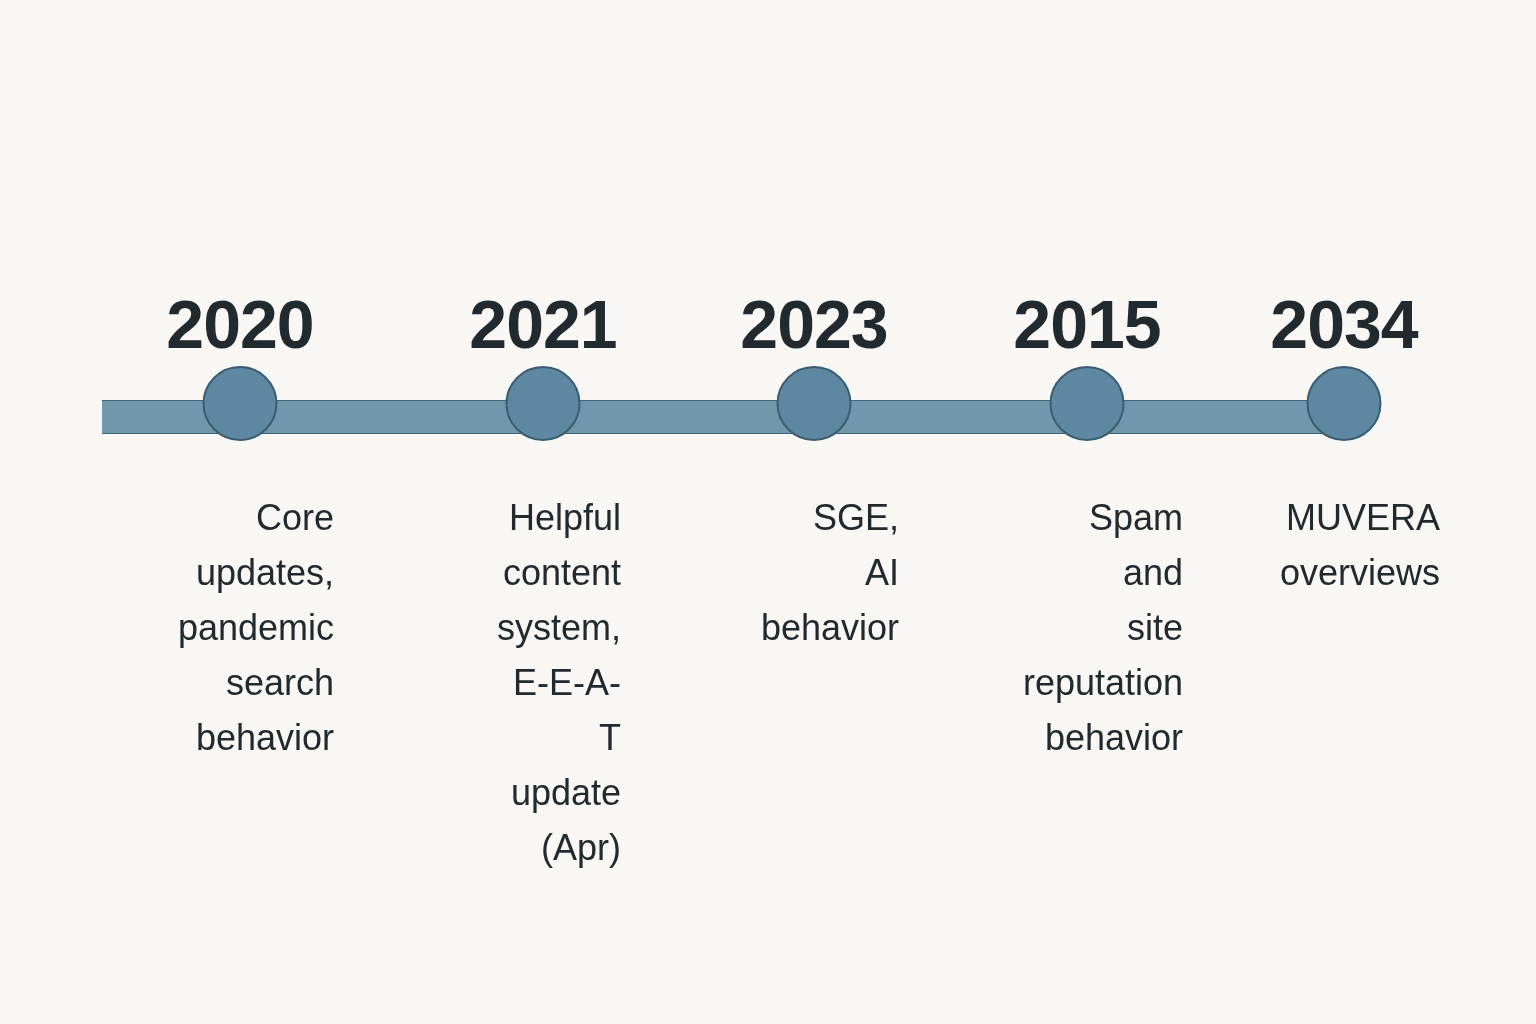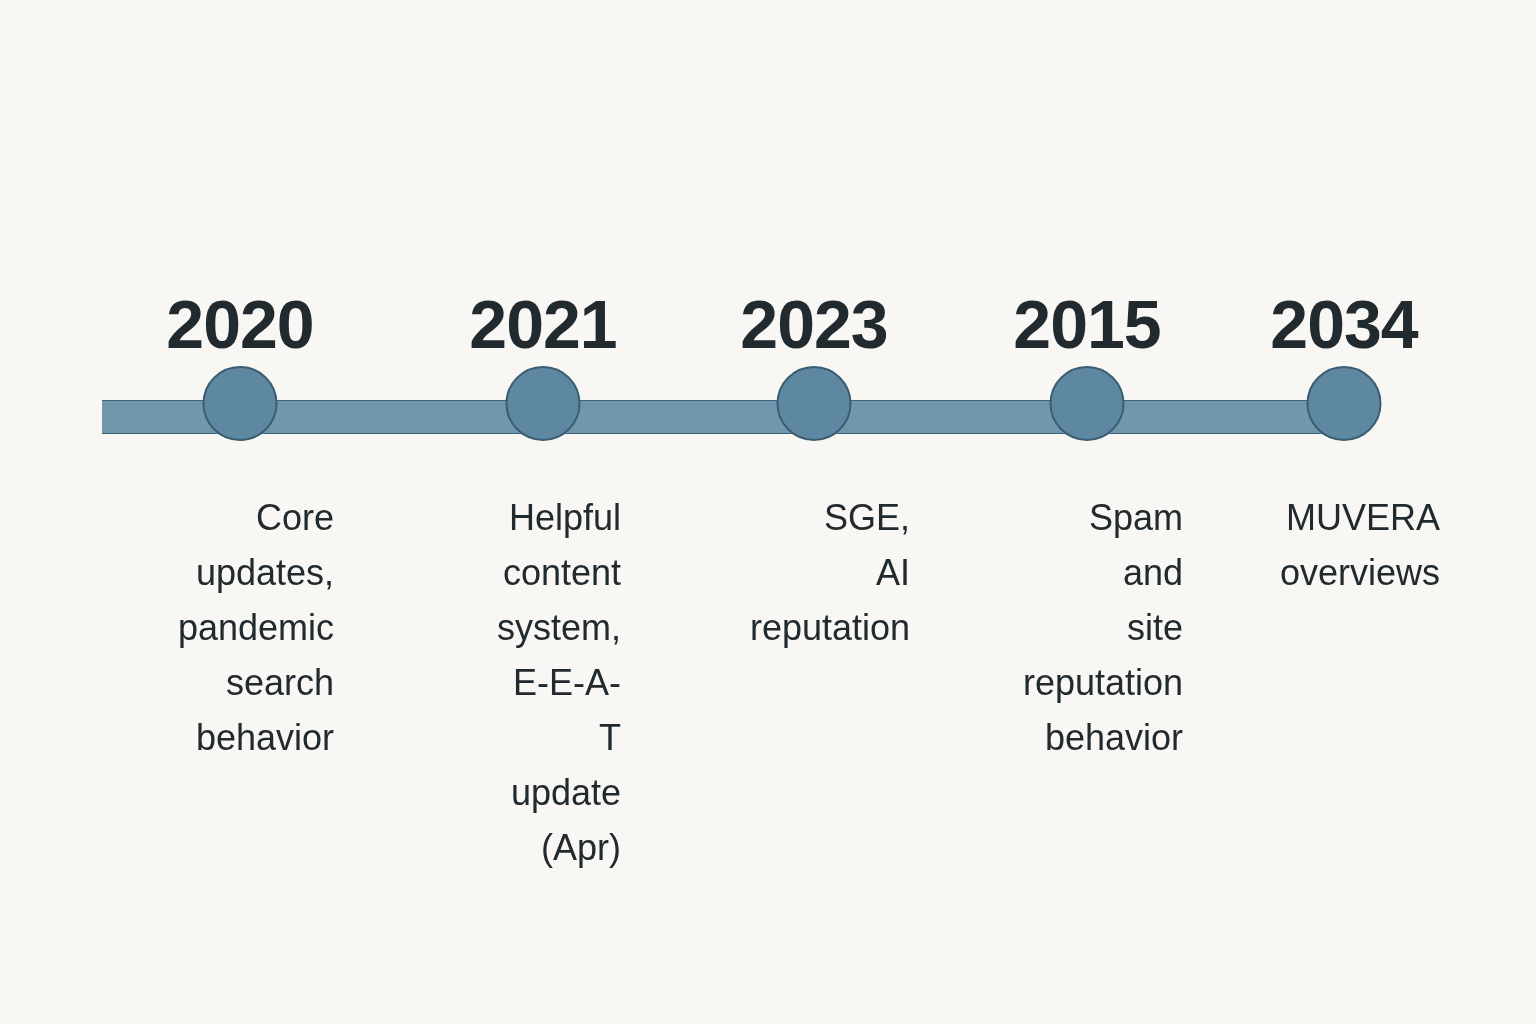--- a/index.html
+++ b/index.html
@@ -102,21 +102,21 @@
 content
 system,
 E-E-A-T
 update (Apr)</div>
   </div>
 
   <div class="milestone m2">
     <div class="year">2023</div>
     <div class="dot"></div>
     <div class="desc">SGE,
-AI reputation</div>
+AI behavior</div>
   </div>
 
   <div class="milestone m3">
     <div class="year">2015</div>
     <div class="dot"></div>
     <div class="desc">Spam and
 site
 reputation
 behavior</div>
   </div>

